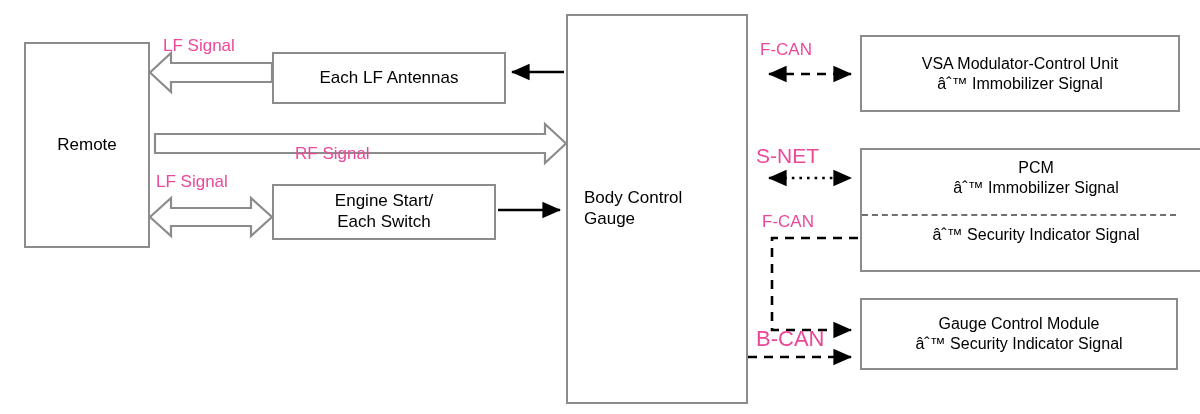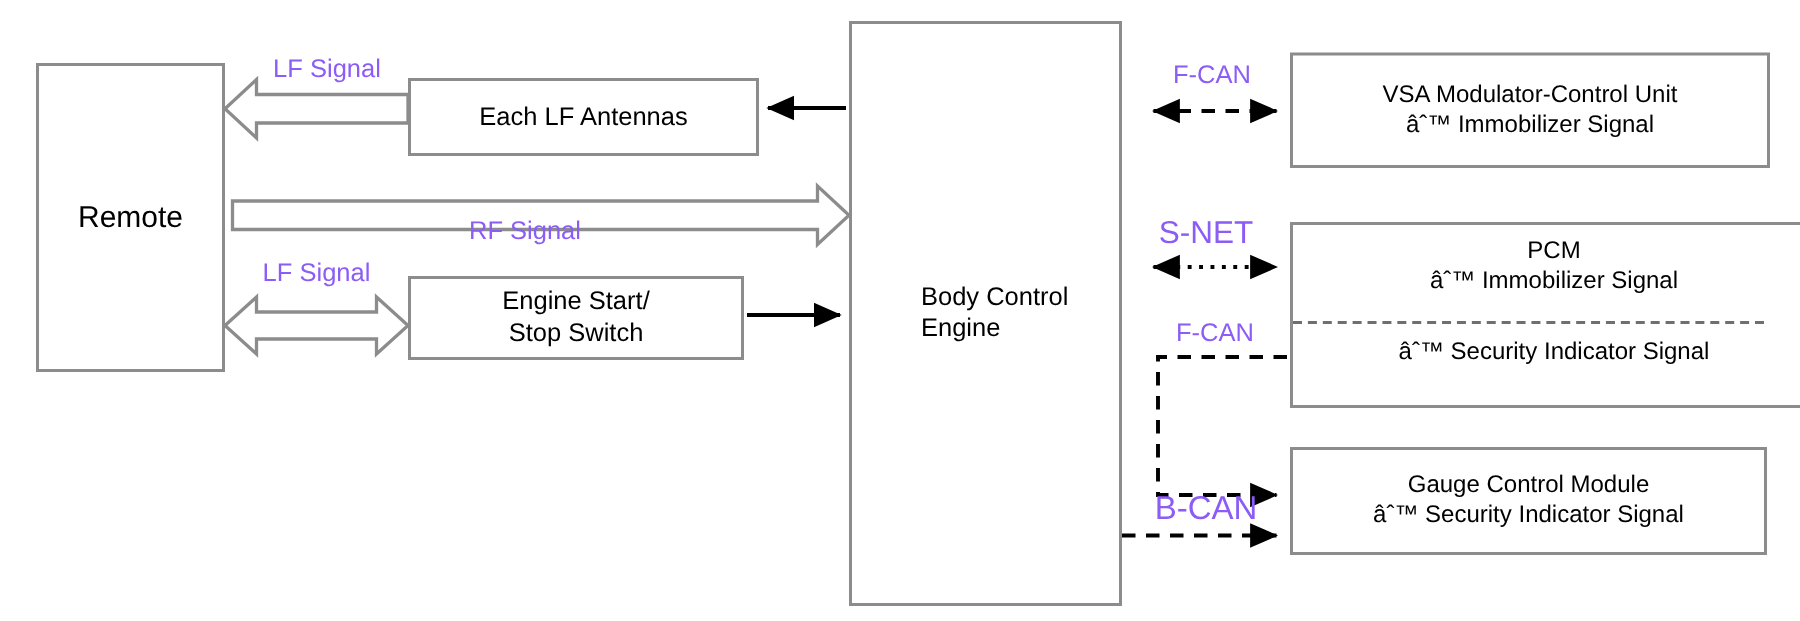--- a/index.html
+++ b/index.html
@@ -2,45 +2,45 @@
 <html><head>
 <meta charset="utf-8">
 <style>
   html,body{margin:0;padding:0;background:#ffffff;}
   body{font-family:"Liberation Sans",sans-serif;}
   #diagram{position:relative;width:1200px;height:414px;background:#ffffff;overflow:hidden;}
   .box{position:absolute;box-sizing:border-box;border:2px solid #8c8c8c;background:#ffffff;
        display:flex;flex-direction:column;align-items:center;justify-content:center;
        color:#000;text-align:center;line-height:1.22;}
   .box .ln{display:block;white-space:nowrap;}
-  .lbl{position:absolute;color:#8b5cf6;white-space:nowrap;text-align:center;}
+  .lbl{position:absolute;color:#ec4899;white-space:nowrap;}
   svg.layer{position:absolute;left:0;top:0;width:1200px;height:414px;overflow:visible;}
   .divider{position:absolute;border-top:2px dashed #6f6f6f;}
 </style>
 </head>
 <body>
 
 <div id="diagram">
 
-  <div class="box" style="left:24px;top:42px;width:126px;height:206px;font-size:20px;">
+  <div class="box" style="left:24px;top:42px;width:126px;height:206px;font-size:17px;">
     <span class="ln">Remote</span>
   </div>
 
   <div class="box" style="left:272px;top:52px;width:234px;height:52px;font-size:17px;text-align:right;">
     <span class="ln">Each LF Antennas</span>
   </div>
 
   <div class="box" style="left:272px;top:184px;width:224px;height:56px;font-size:17px;">
     <span class="ln">Engine Start/</span>
-    <span class="ln">Stop Switch</span>
+    <span class="ln">Each Switch</span>
   </div>
 
-  <div class="box" style="left:566px;top:14px;width:182px;height:390px;font-size:17px;align-items:flex-start;padding-left:46px;">
+  <div class="box" style="left:566px;top:14px;width:182px;height:390px;font-size:17px;align-items:flex-start;padding-left:16px;">
     <span class="ln">Body Control</span>
-    <span class="ln">Engine</span>
+    <span class="ln">Gauge</span>
   </div>
 
   <div class="box" style="left:860px;top:35px;width:320px;height:77px;font-size:16px;">
     <span class="ln">VSA Modulator-Control Unit</span>
     <span class="ln">âˆ™ Immobilizer Signal</span>
   </div>
 
   <div class="box" style="left:860px;top:148px;width:352px;height:124px;font-size:16px;justify-content:flex-start;padding-top:8px;">
     <span class="ln">PCM</span>
     <span class="ln">âˆ™ Immobilizer Signal</span>

